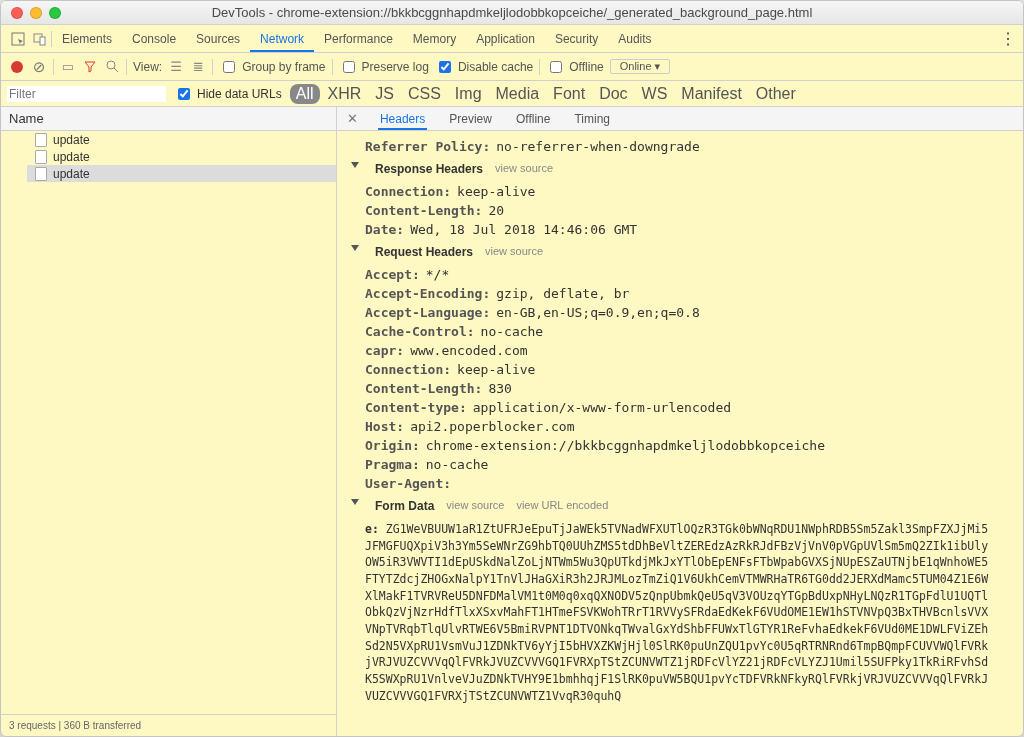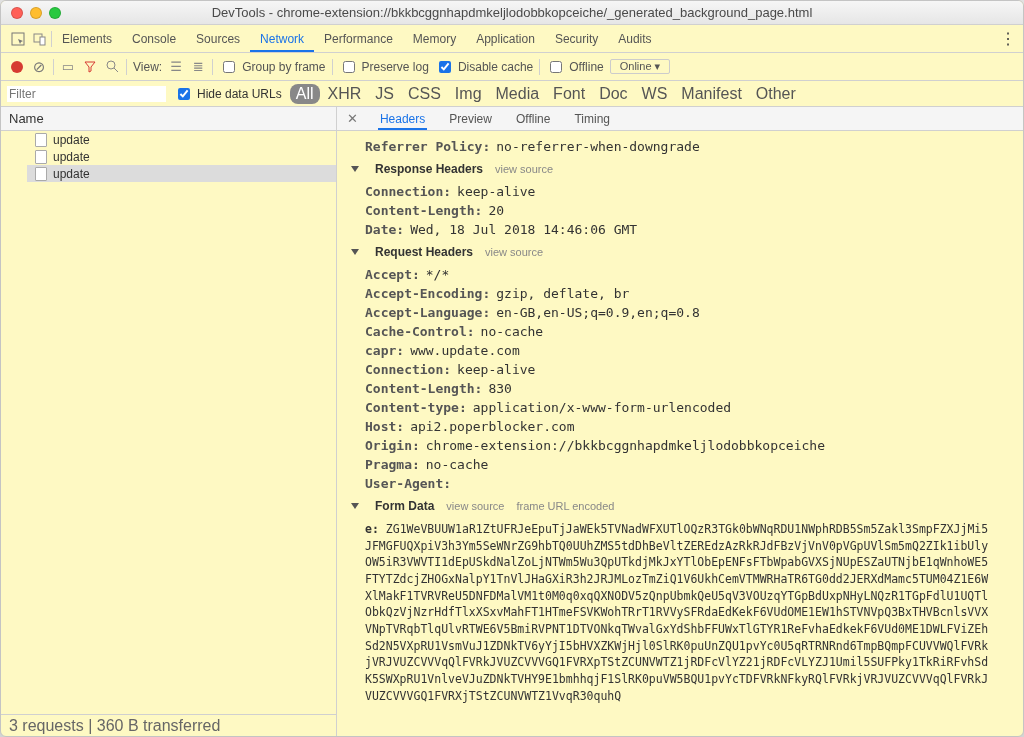--- a/index.html
+++ b/index.html
@@ -27,31 +27,31 @@
   .filter-input { flex:0 0 138px; border:none; outline:none; font-size:12px; color:#888;}
   .pill { font-size:16px; color:#555; padding:1px 6px;}
   .pill.sel { background:#888; color:#fff; border-radius:8px;}
   .columns { flex:1; display:flex; overflow:hidden; }
   .namecol { width:336px; border-right:1px solid #d0d0d0; display:flex; flex-direction:column;}
   .colhead { height:24px; border-bottom:1px solid #d0d0d0; display:flex; align-items:center; padding:0 8px; color:#333; background:#f5f5f5; font-size:13px;}
   .reqlist { flex:1; overflow:auto;}
   .reqitem { height:17px; display:flex; align-items:center; gap:6px; padding:0 8px; font-size:12px; cursor:pointer;margin-left:26px;}
   .reqitem .doc { width:12px; height:14px; border:1px solid #aaa; border-radius:1px; background:#fff;}
   .reqitem.sel { background:#dcdcdc;}
-  .statusline { border-top:1px solid #d0d0d0; height:22px; display:flex; align-items:center; padding:0 8px; color:#666; font-size:16px;}
+  .statusline { border-top:1px solid #d0d0d0; height:22px; display:flex; align-items:center; padding:0 8px; color:#666; font-size:10px;}
   .detail { flex:1; display:flex; flex-direction:column;}
   .subtab { height:24px; border-bottom:1px solid #d0d0d0; display:flex; align-items:center; gap:16px; padding:0 10px; font-size:12px; background:#f5f5f5;}
   .subtab .close { font-size:13px; color:#777; cursor:pointer; margin-right:4px;}
   .subtab .stab { color:#555; cursor:pointer; padding:4px 2px;}
   .subtab .stab.active { color:#1a73e8; border-bottom:2px solid #1a73e8; padding-bottom:2px;}
   .panel { flex:1; overflow:auto; padding:6px 10px; font-size:12px;}
   .row { display:flex; gap:6px; padding:2px 18px; font-family: Menlo, monospace; font-size:13px;}
   .key { color:#555; font-weight:bold;}
   .val { color:#333; word-break:break-all;}
-  .sect { display:flex; align-items:center; gap:12px; padding:6px 4px; font-size:12px; color:#333;}
+  .sect { display:flex; gap:12px; padding:6px 4px; font-size:12px; color:#333;}
   .tri { display:inline-block; width:0;height:0;border-left:4px solid transparent;border-right:4px solid transparent;border-top:6px solid #555; margin-right:4px;}
   .sect b { font-weight:600;}
   .link { color:#888; font-size:11px; cursor:pointer;}
   .fdata { font-family:Menlo,monospace; font-size:11.5px; padding:2px 18px; line-height:1.45; word-break:break-all;}
   .camera{font-size:13px;}
   .funsvg{stroke:#d63b32; fill:none;}
   input[type=checkbox]{ accent-color:#1a73e8; width:12px;height:12px;}
 </style>
 </head>
 <body>
@@ -223,21 +223,21 @@
             <div class="row">
               <span class="key">Accept-Language:</span>
               <span class="val">en-GB,en-US;q=0.9,en;q=0.8</span>
             </div>
             <div class="row">
               <span class="key">Cache-Control:</span>
               <span class="val">no-cache</span>
             </div>
             <div class="row">
               <span class="key">capr:</span>
-              <span class="val">www.update.com</span>
+              <span class="val">www.encoded.com</span>
             </div>
             <div class="row">
               <span class="key">Connection:</span>
               <span class="val">keep-alive</span>
             </div>
             <div class="row">
               <span class="key">Content-Length:</span>
               <span class="val">830</span>
             </div>
             <div class="row">
@@ -258,21 +258,21 @@
             </div>
             <div class="row">
               <span class="key">User-Agent:</span>
             </div>
           </div>
 
         <div class="sect">
           <span class="tri"></span>
           <b>Form Data</b>
           <span class="link">view source</span>
-          <span class="link">frame URL encoded</span>
+          <span class="link">view URL encoded</span>
         </div>
         <div class="fdata">
           <b>e:</b>
           <span>ZG1WeVBUUW1aR1ZtUFRJeEpuTjJaWEk5TVNadWFXUTlOQzR3TGk0bWNqRDU1NWphRDB5Sm5Zakl3SmpFZXJjMi5JFMGFUQXpiV3h3Ym5SeWNrZG9hbTQ0UUhZMS5tdDhBeVltZEREdzAzRkRJdFBzVjVnV0pVGpUVlSm5mQ2ZIk1ibUlyOW5iR3VWVTI1dEpUSkdNalZoLjNTWm5Wu3QpUTkdjMkJxYTlObEpENFsFTbWpabGVXSjNUpESZaUTNjbE1qWnhoWE5FTYTZdcjZHOGxNalpY1TnVlJHaGXiR3h2JRJMLozTmZiQ1V6UkhCemVTMWRHaTR6TG0dd2JERXdMamc5TUM04Z1E6WXlMakF1TVRVReU5DNFDMalVM1t0M0q0xqQXNODV5zQnpUbmkQeU5qV3VOUzqYTGpBdUxpNHyLNQzR1TGpFdlU1UQTlObkQzVjNzrHdfTlxXSxvMahFT1HTmeFSVKWohTRrT1RVVySFRdaEdKekF6VUdOME1EW1hSTVNVpQ3BxTHVBcnlsVVXVNpTVRqbTlqUlvRTWE6V5BmiRVPNT1DTVONkqTWvalGxYdShbFFUWxTlGTYR1ReFvhaEdkekF6VUd0ME1DWLFViZEhSd2N5VXpRU1VsmVuJ1ZDNkTV6yYjI5bHVXZKWjHjl0SlRK0puUnZQU1pvYc0U5qRTRNRnd6TmpBQmpFCUVVWQlFVRkjVRJVUZCVVVqQlFVRkJVUZCVVVGQ1FVRXpTStZCUNVWTZ1jRDFcVlYZ21jRDFcVLYZJ1Umil5SUFPky1TkRiRFvhSdK5SWXpRU1VnlveVJuZDNkTVHY9E1bmhhqjF1SlRK0puVW5BQU1pvYcTDFVRkNFkyRQlFVRkjVRJVUZCVVVqQlFVRkJVUZCVVVGQ1FVRXjTStZCUNVWTZ1VvqR30quhQ</span>
         </div>
       </div>
     </div>
   </div>
 </div>
 

